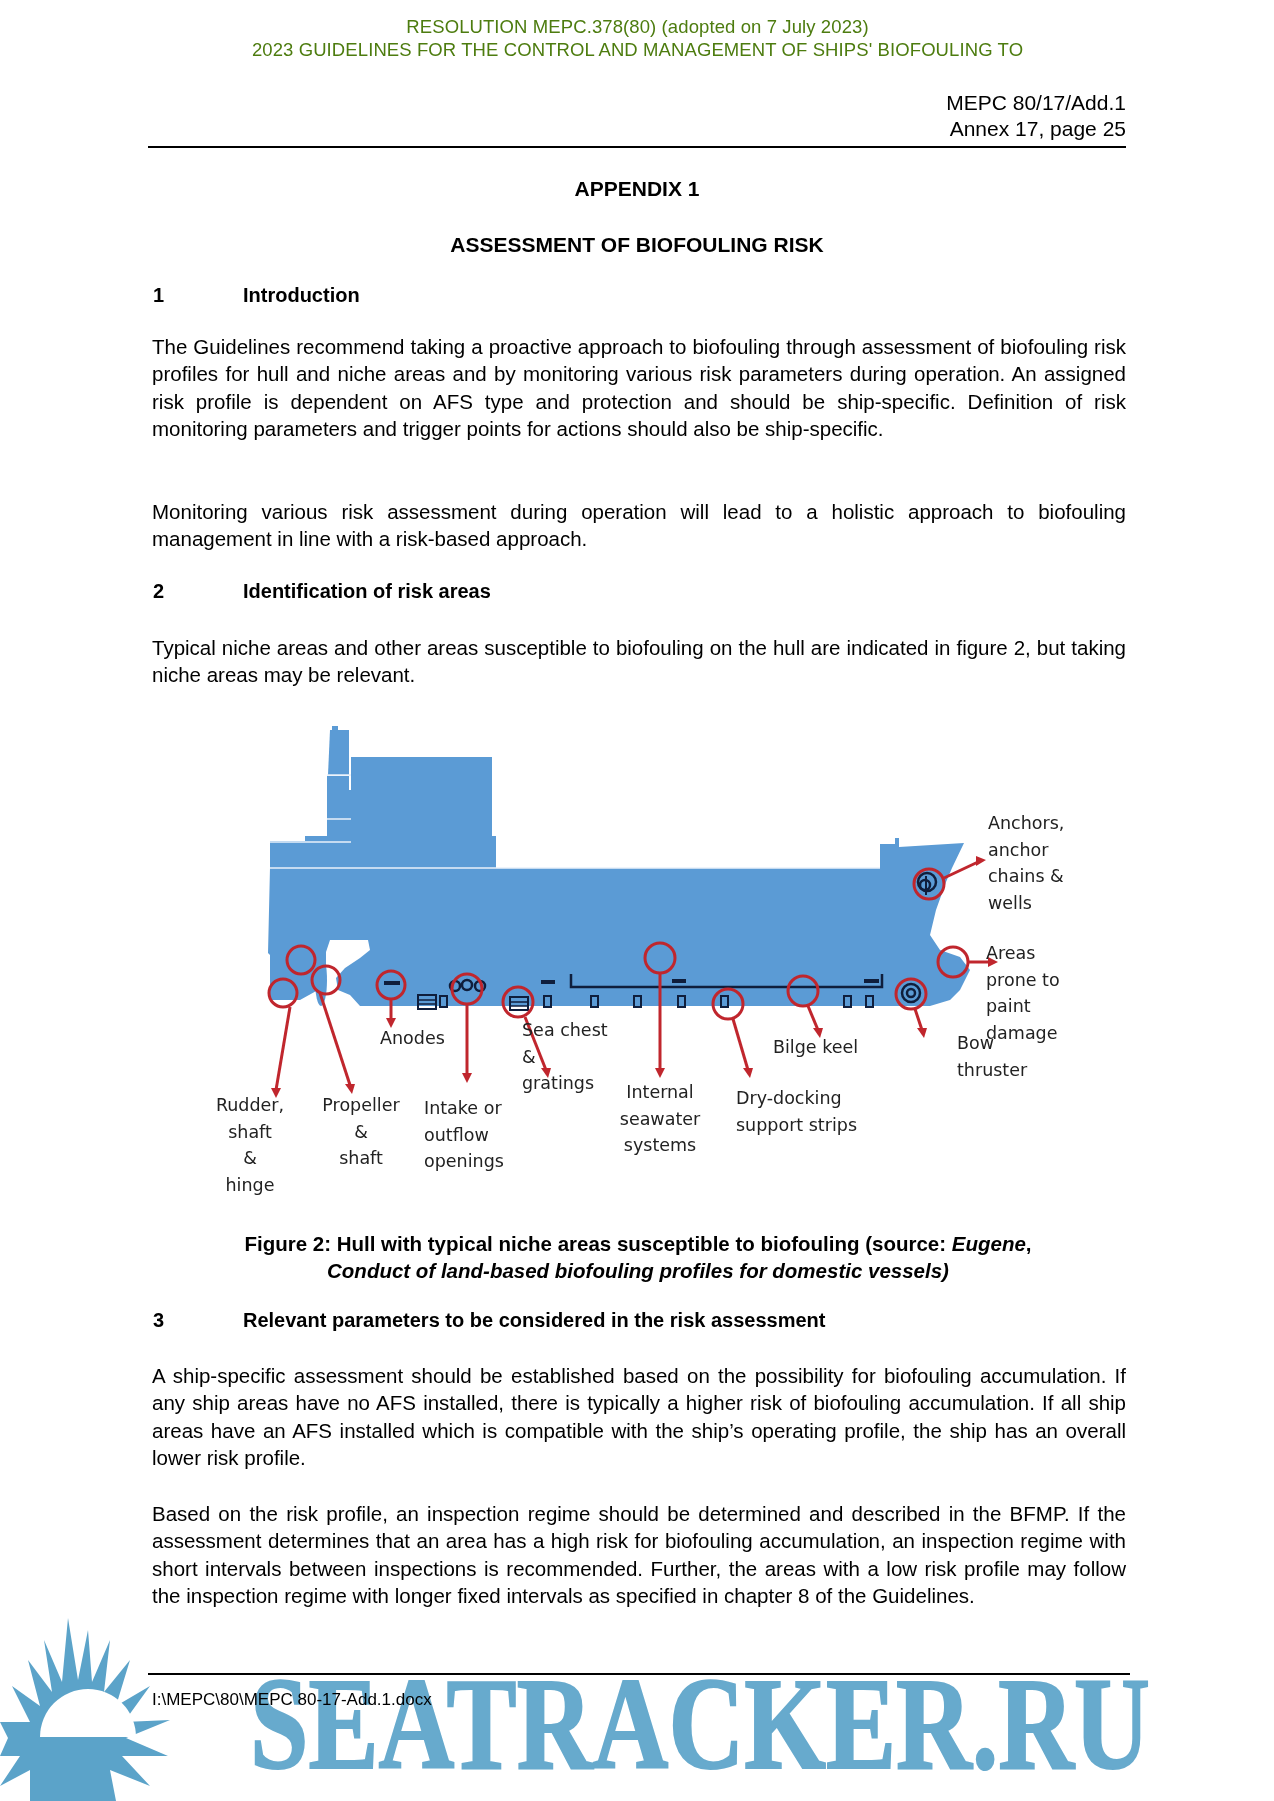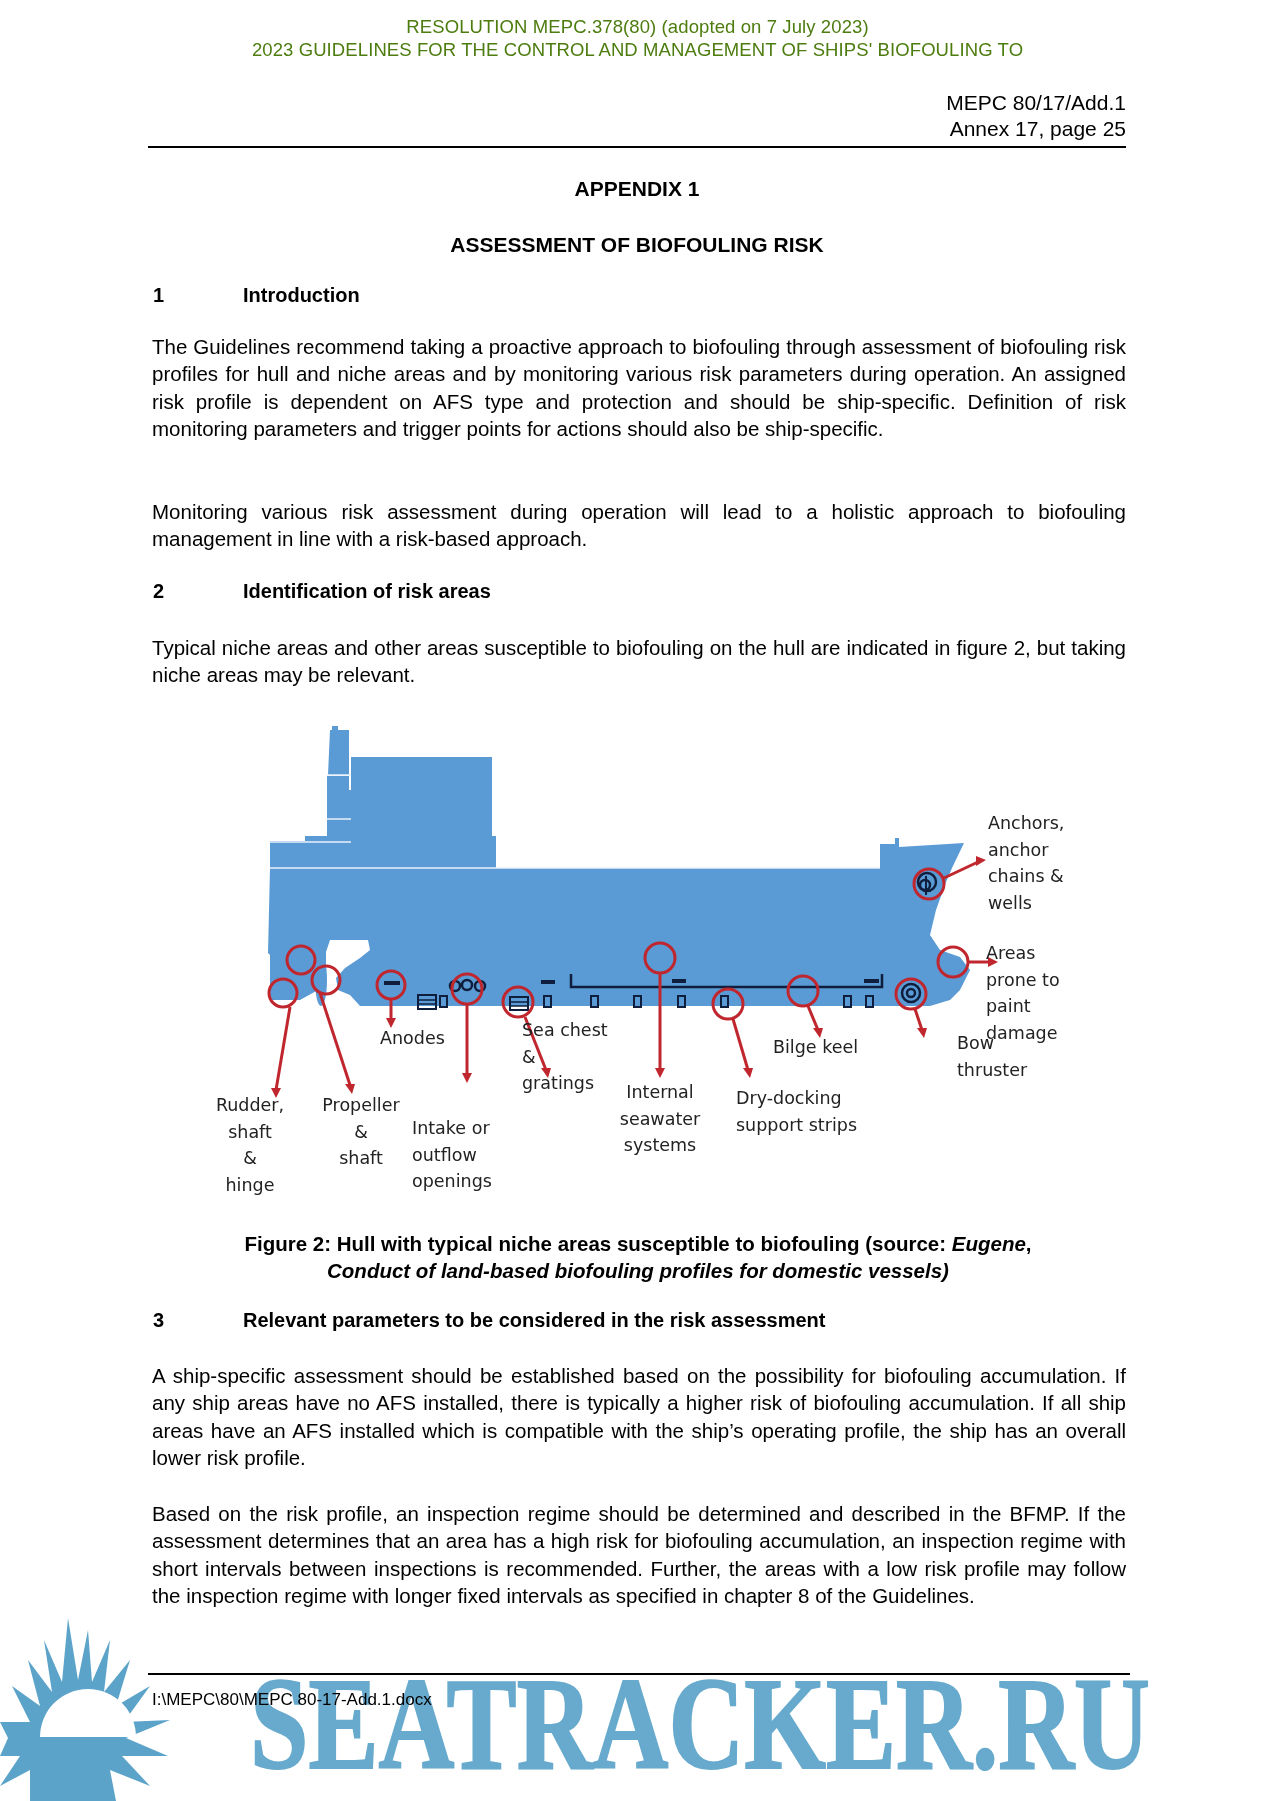--- a/index.html
+++ b/index.html
@@ -163,21 +163,21 @@
   <div>Rudder,</div>
   <div>shaft</div>
   <div>&amp;</div>
   <div>hinge</div>
 </div>
 <div class="abs fig-label" style="left:318px; top:1092px; width:86px; text-align:center;">
   <div>Propeller</div>
   <div>&amp;</div>
   <div>shaft</div>
 </div>
-<div class="abs fig-label" style="left:412px; top:1095px;margin-top:20px;">
+<div class="abs fig-label" style="left:424px; top:1095px;">
   <div>Intake or</div>
   <div>outflow</div>
   <div>openings</div>
 </div>
 <div class="abs fig-label" style="left:522px; top:1017px; width:88px; text-align:left;">
   <div>Sea chest</div>
   <div>&amp;</div>
   <div>gratings</div>
 </div>
 <div class="abs fig-label" style="left:614px; top:1079px; width:92px; text-align:center;">

